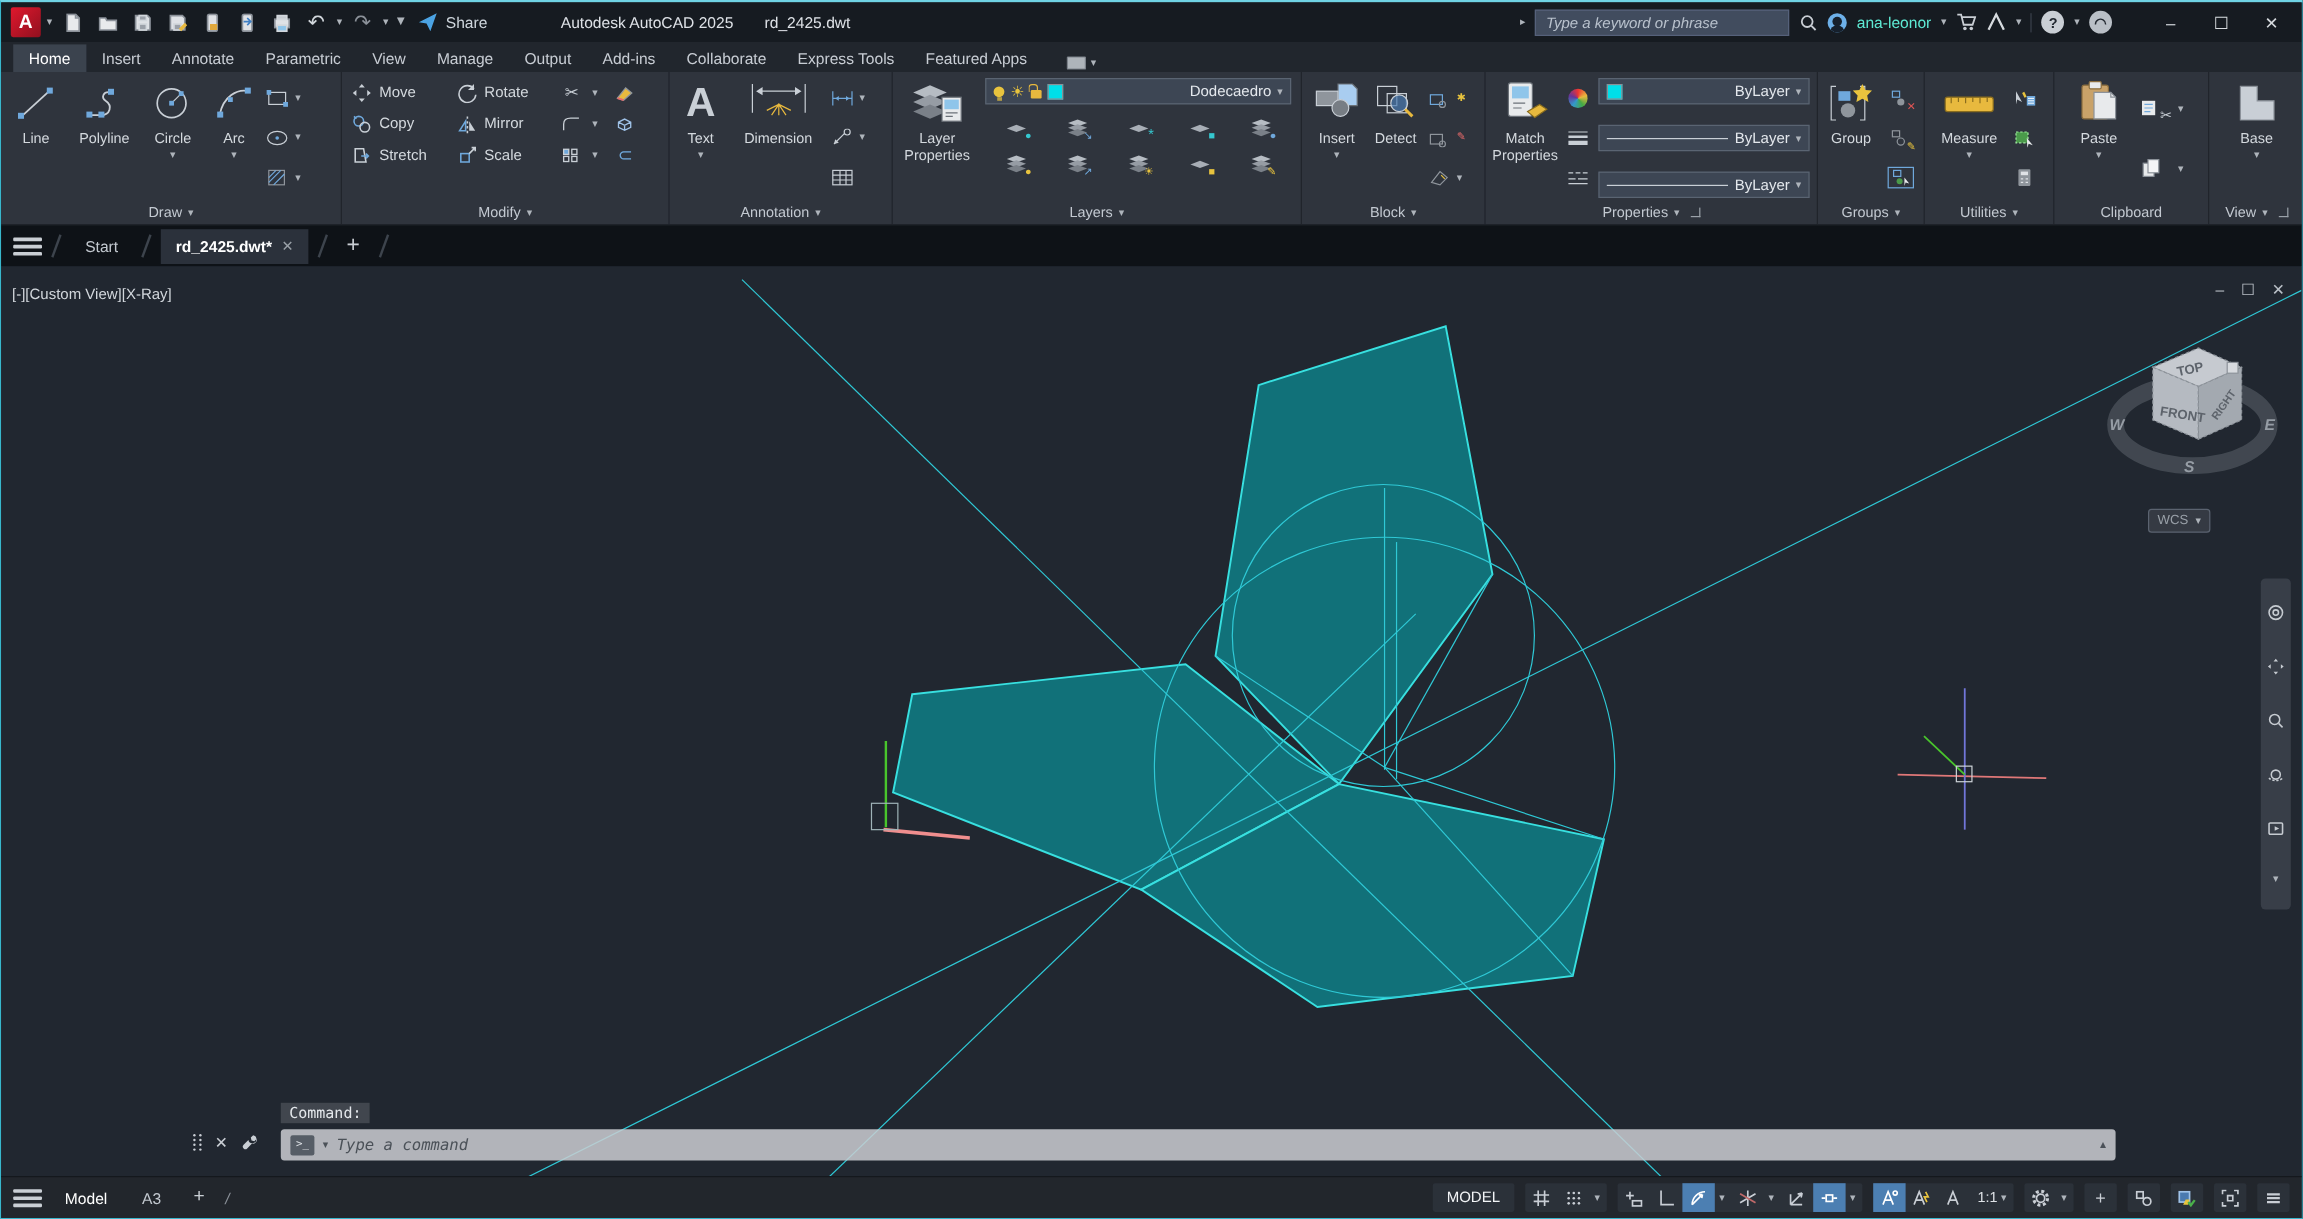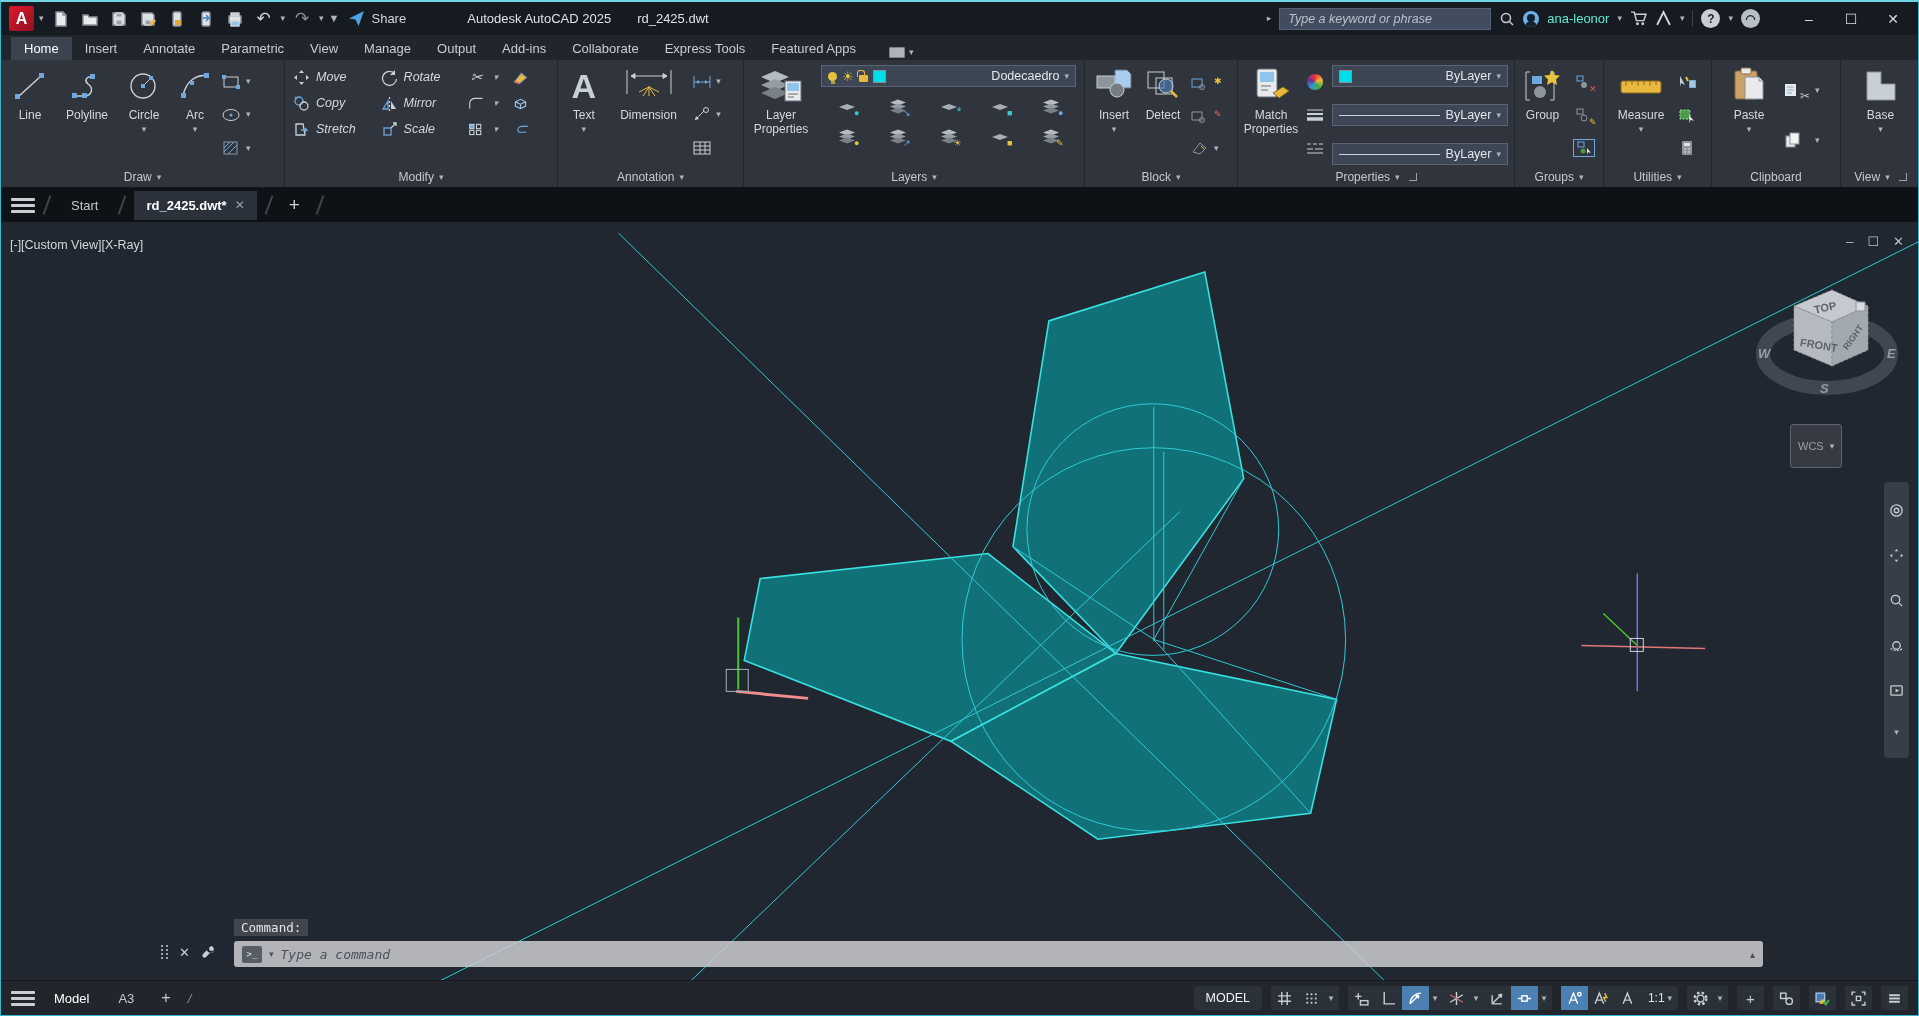--- a/index.html
+++ b/index.html
@@ -37,21 +37,21 @@
   .pcontent{flex:1;display:flex;padding:3px 4px 0 4px;gap:3px;}
   .plabel{height:20px;display:flex;align-items:center;justify-content:center;gap:5px;color:#c3c9d1;font-size:12px;}
   .bb{display:flex;flex-direction:column;align-items:center;justify-content:flex-start;padding:2px 1px;gap:2px;}
   .bb .bi{height:42px;display:flex;align-items:center;justify-content:center;}
   .bb .bl{font-size:12px;color:#d4d9de;text-align:center;line-height:1.15;}
   .scol{display:flex;flex-direction:column;justify-content:space-around;padding:2px 0;}
   .srow{display:flex;align-items:center;gap:3px;height:22px;}
   .mi{position:relative;display:inline-flex;width:22px;height:18px;align-items:center;justify-content:center;}
   .mi svg{width:20px;height:16px;}
   .bdg{position:absolute;right:-2px;bottom:-3px;font-style:normal;font-size:9px;line-height:1;}
-  .mgrid{display:grid;grid-template-columns:auto auto auto;grid-auto-rows:26px;column-gap:8px;align-items:center;padding:4px 8px 0 8px;font-style:italic;}
+  .mgrid{display:grid;grid-template-columns:auto auto auto;grid-auto-rows:26px;column-gap:8px;align-items:center;padding:4px 8px 0 8px;}
   .mitem{display:flex;align-items:center;gap:6px;color:#d4d9de;font-size:12.5px;}
   .mitem svg,.msvg{width:17px;height:17px;stroke:#c9cfd6;fill:none;stroke-width:1.3;}
   .dd{height:22px;background:#3d4654;border:1px solid #5a6472;display:flex;align-items:center;gap:5px;padding:0 6px;color:#e4e8ed;font-size:12.5px;}
   .dd .fill{flex:1;text-align:right;}
   .sw{width:13px;height:13px;background:#00dfe9;border:1px solid #8a9096;}
   .lk{width:9px;height:7px;background:#e8b93e;border-radius:1px;position:relative;margin-top:4px;}
   .lk::before{content:"";position:absolute;left:-2px;top:-5px;width:6px;height:6px;border:1.6px solid #e8b93e;border-bottom:none;border-radius:3px 3px 0 0;}
   .bulb{width:9px;height:9px;border-radius:50%;position:relative;}
   .bulb::after{content:"";position:absolute;left:2.5px;bottom:-3px;width:4px;height:3px;background:inherit;opacity:.7;}
   .lgrid{display:grid;grid-template-columns:repeat(5,1fr);grid-auto-rows:30px;align-items:center;justify-items:center;margin-top:4px;}
@@ -66,21 +66,21 @@
   .ftab.active{background:#2b313b;color:#fff;font-weight:bold;}
   .ftab .x{color:#9aa1a8;font-weight:normal;font-size:12px;}
   .plus{color:#c9ced4;font-size:19px;padding:0 8px;}
 
   
   .cv{position:relative;flex:1;background:#212730;overflow:hidden;}
   .cv svg.main{position:absolute;inset:0;}
   .vplabel{position:absolute;left:9px;top:16px;color:#d2d7dc;font-size:12.5px;}
   .vpctl{position:absolute;right:14px;top:12px;color:#b9bfc6;display:flex;gap:14px;font-size:13px;}
   .vcube{position:absolute;right:16px;top:44px;width:150px;height:190px;}
-  .wcs{position:absolute;left:38px;top:158px;background:rgba(56,62,71,.85);border:1px solid #5b6370;border-radius:3px;color:#99a0a8;font-size:11px;padding:15px 7px;display:flex;gap:6px;align-items:center;}
+  .wcs{position:absolute;left:38px;top:158px;background:rgba(56,62,71,.85);border:1px solid #5b6370;border-radius:3px;color:#99a0a8;font-size:11px;padding:3px 7px;display:flex;gap:6px;align-items:center;}
   .nav{position:absolute;right:9px;top:260px;width:25px;height:276px;background:rgba(84,92,103,.45);border-radius:4px;display:flex;flex-direction:column;align-items:center;justify-content:space-around;padding:6px 0;}
   .nav svg{width:15px;height:15px;stroke:#c6cbd1;fill:none;stroke-width:1.4;}
   .cmdhist{position:absolute;left:233px;top:697px;background:rgba(70,76,84,.85);color:#e3e7eb;font-family:"DejaVu Sans Mono",monospace;font-size:12.5px;padding:1px 7px;}
   .cmdbar{position:absolute;left:233px;top:719px;width:1529px;height:26px;background:rgba(203,206,210,.85);border-radius:3px;display:flex;align-items:center;padding:0 8px;gap:7px;}
   .cmdbar input{flex:1;background:transparent;border:none;outline:none;font-style:italic;font-family:"DejaVu Sans Mono",monospace;font-size:13px;color:#ec4899;}
   .cmdbar input::placeholder{color:#4b5158;font-style:italic;}
   .cmdicons{position:absolute;left:160px;top:722px;display:flex;align-items:center;gap:10px;color:#c9ced4;}
   .dots{display:grid;grid-template-columns:3px 3px;gap:2px;}
   .dots i{width:2px;height:2px;background:#c9ced4;border-radius:50%;}
   .term{width:20px;height:17px;background:#565d66;border-radius:2px;color:#dfe3e7;font-size:9px;display:flex;align-items:center;justify-content:center;font-family:"DejaVu Sans Mono",monospace;}

